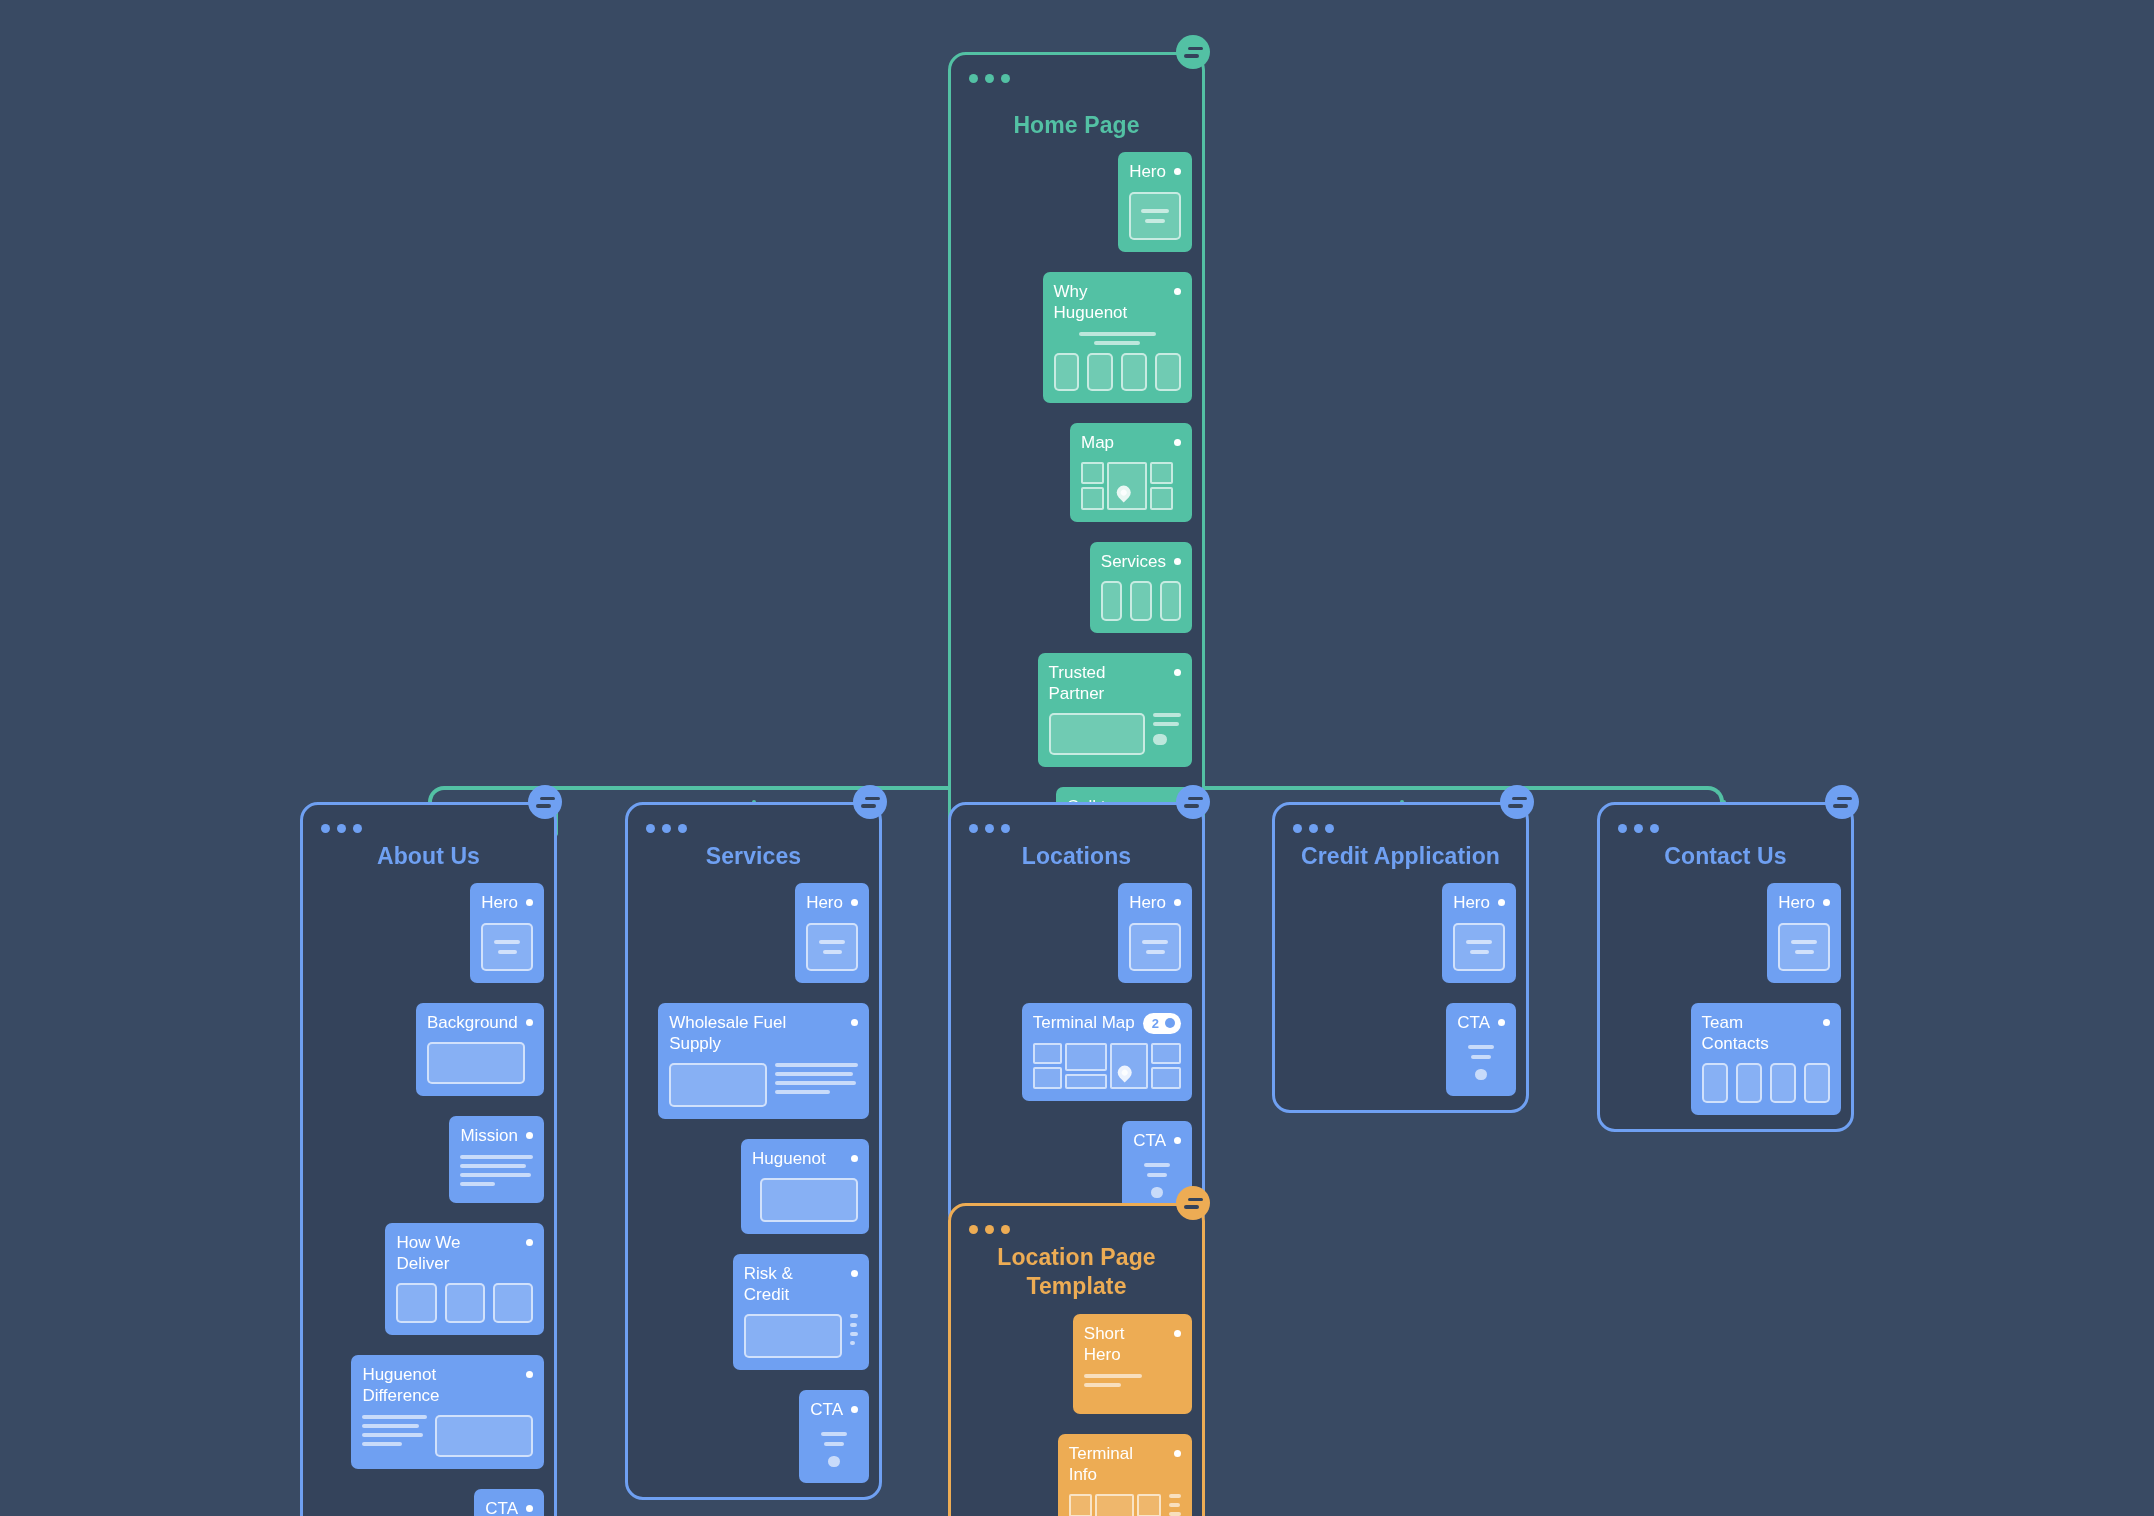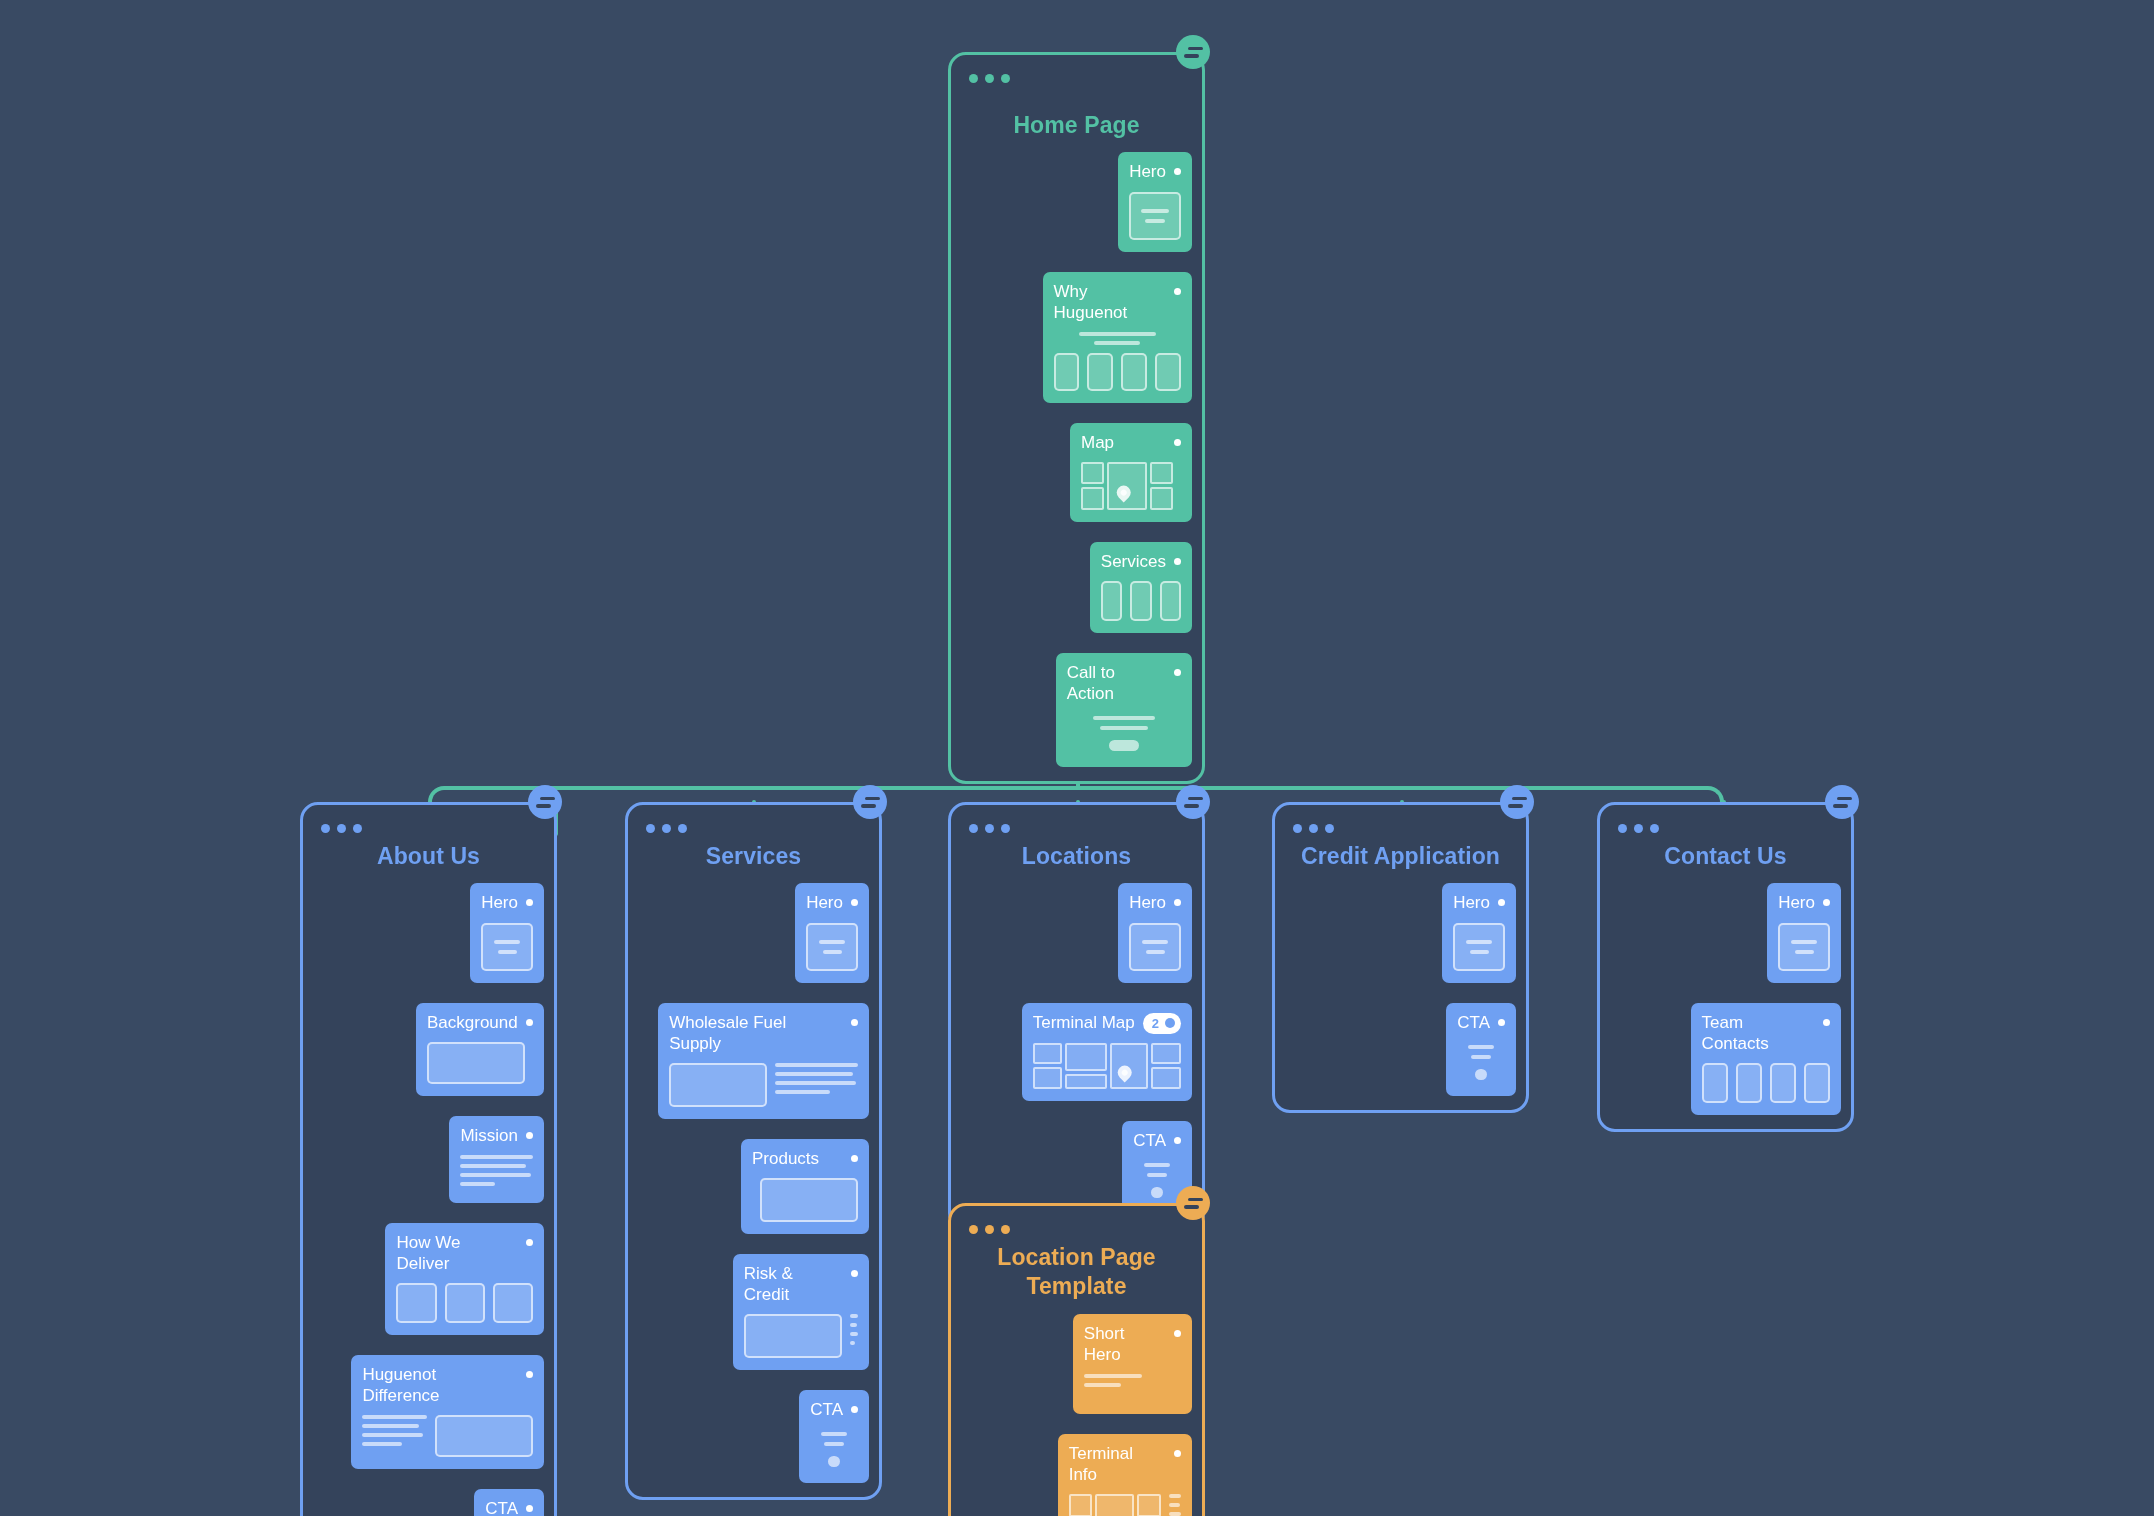--- a/index.html
+++ b/index.html
@@ -225,20 +225,34 @@
           <div class="sec-label">Services</div>
           <div class="sec-dot"></div>
         </div>
         <div class="wf tiles">
           <div class="box" style="height:40px;"></div>
             <div class="box" style="height:40px;"></div>
             <div class="box" style="height:40px;"></div>
         </div>
       </div>
 
+      <div class="sec green">
+        <div class="sec-head">
+          <div class="sec-label">Trusted Partner</div>
+          <div class="sec-dot"></div>
+        </div>
+        <div class="wf row">
+          <div class="box" style="width:96px; height:42px;"></div>
+          <div class="col">
+            <div class="ln" style="width:100%"></div>
+            <div class="ln" style="width:92%"></div>
+            <div class="pill" style="width:50%; margin-top:8px;"></div>
+          </div>
+        </div>
+      </div>
 
       <div class="sec green" style="padding-bottom:16px;">
         <div class="sec-head">
           <div class="sec-label">Call to Action</div>
           <div class="sec-dot"></div>
         </div>
         <div class="wf cta-stack">
           <div class="ln" style="width:54%;"></div>
           <div class="ln" style="width:42%;"></div>
           <div class="pill" style="width:26%; margin-top:4px;"></div>
@@ -381,21 +395,21 @@
             <div class="ln" style="width:100%"></div>
               <div class="ln" style="width:94%"></div>
             <div class="ln" style="width:98%"></div>
               <div class="ln" style="width:66%"></div>
           </div>
         </div>
       </div>
 
       <div class="sec">
         <div class="sec-head">
-          <div class="sec-label">Products</div>
+          <div class="sec-label">Huguenot</div>
           <div class="sec-dot"></div>
         </div>
         <div class="wf row">
           <div class="col">
             <div class="ln" style="width:100%"></div>
               <div class="ln" style="width:90%"></div>
             <div class="ln" style="width:96%"></div>
               <div class="ln" style="width:60%"></div>
           </div>
           <div class="box" style="width:98px; height:44px;"></div>

